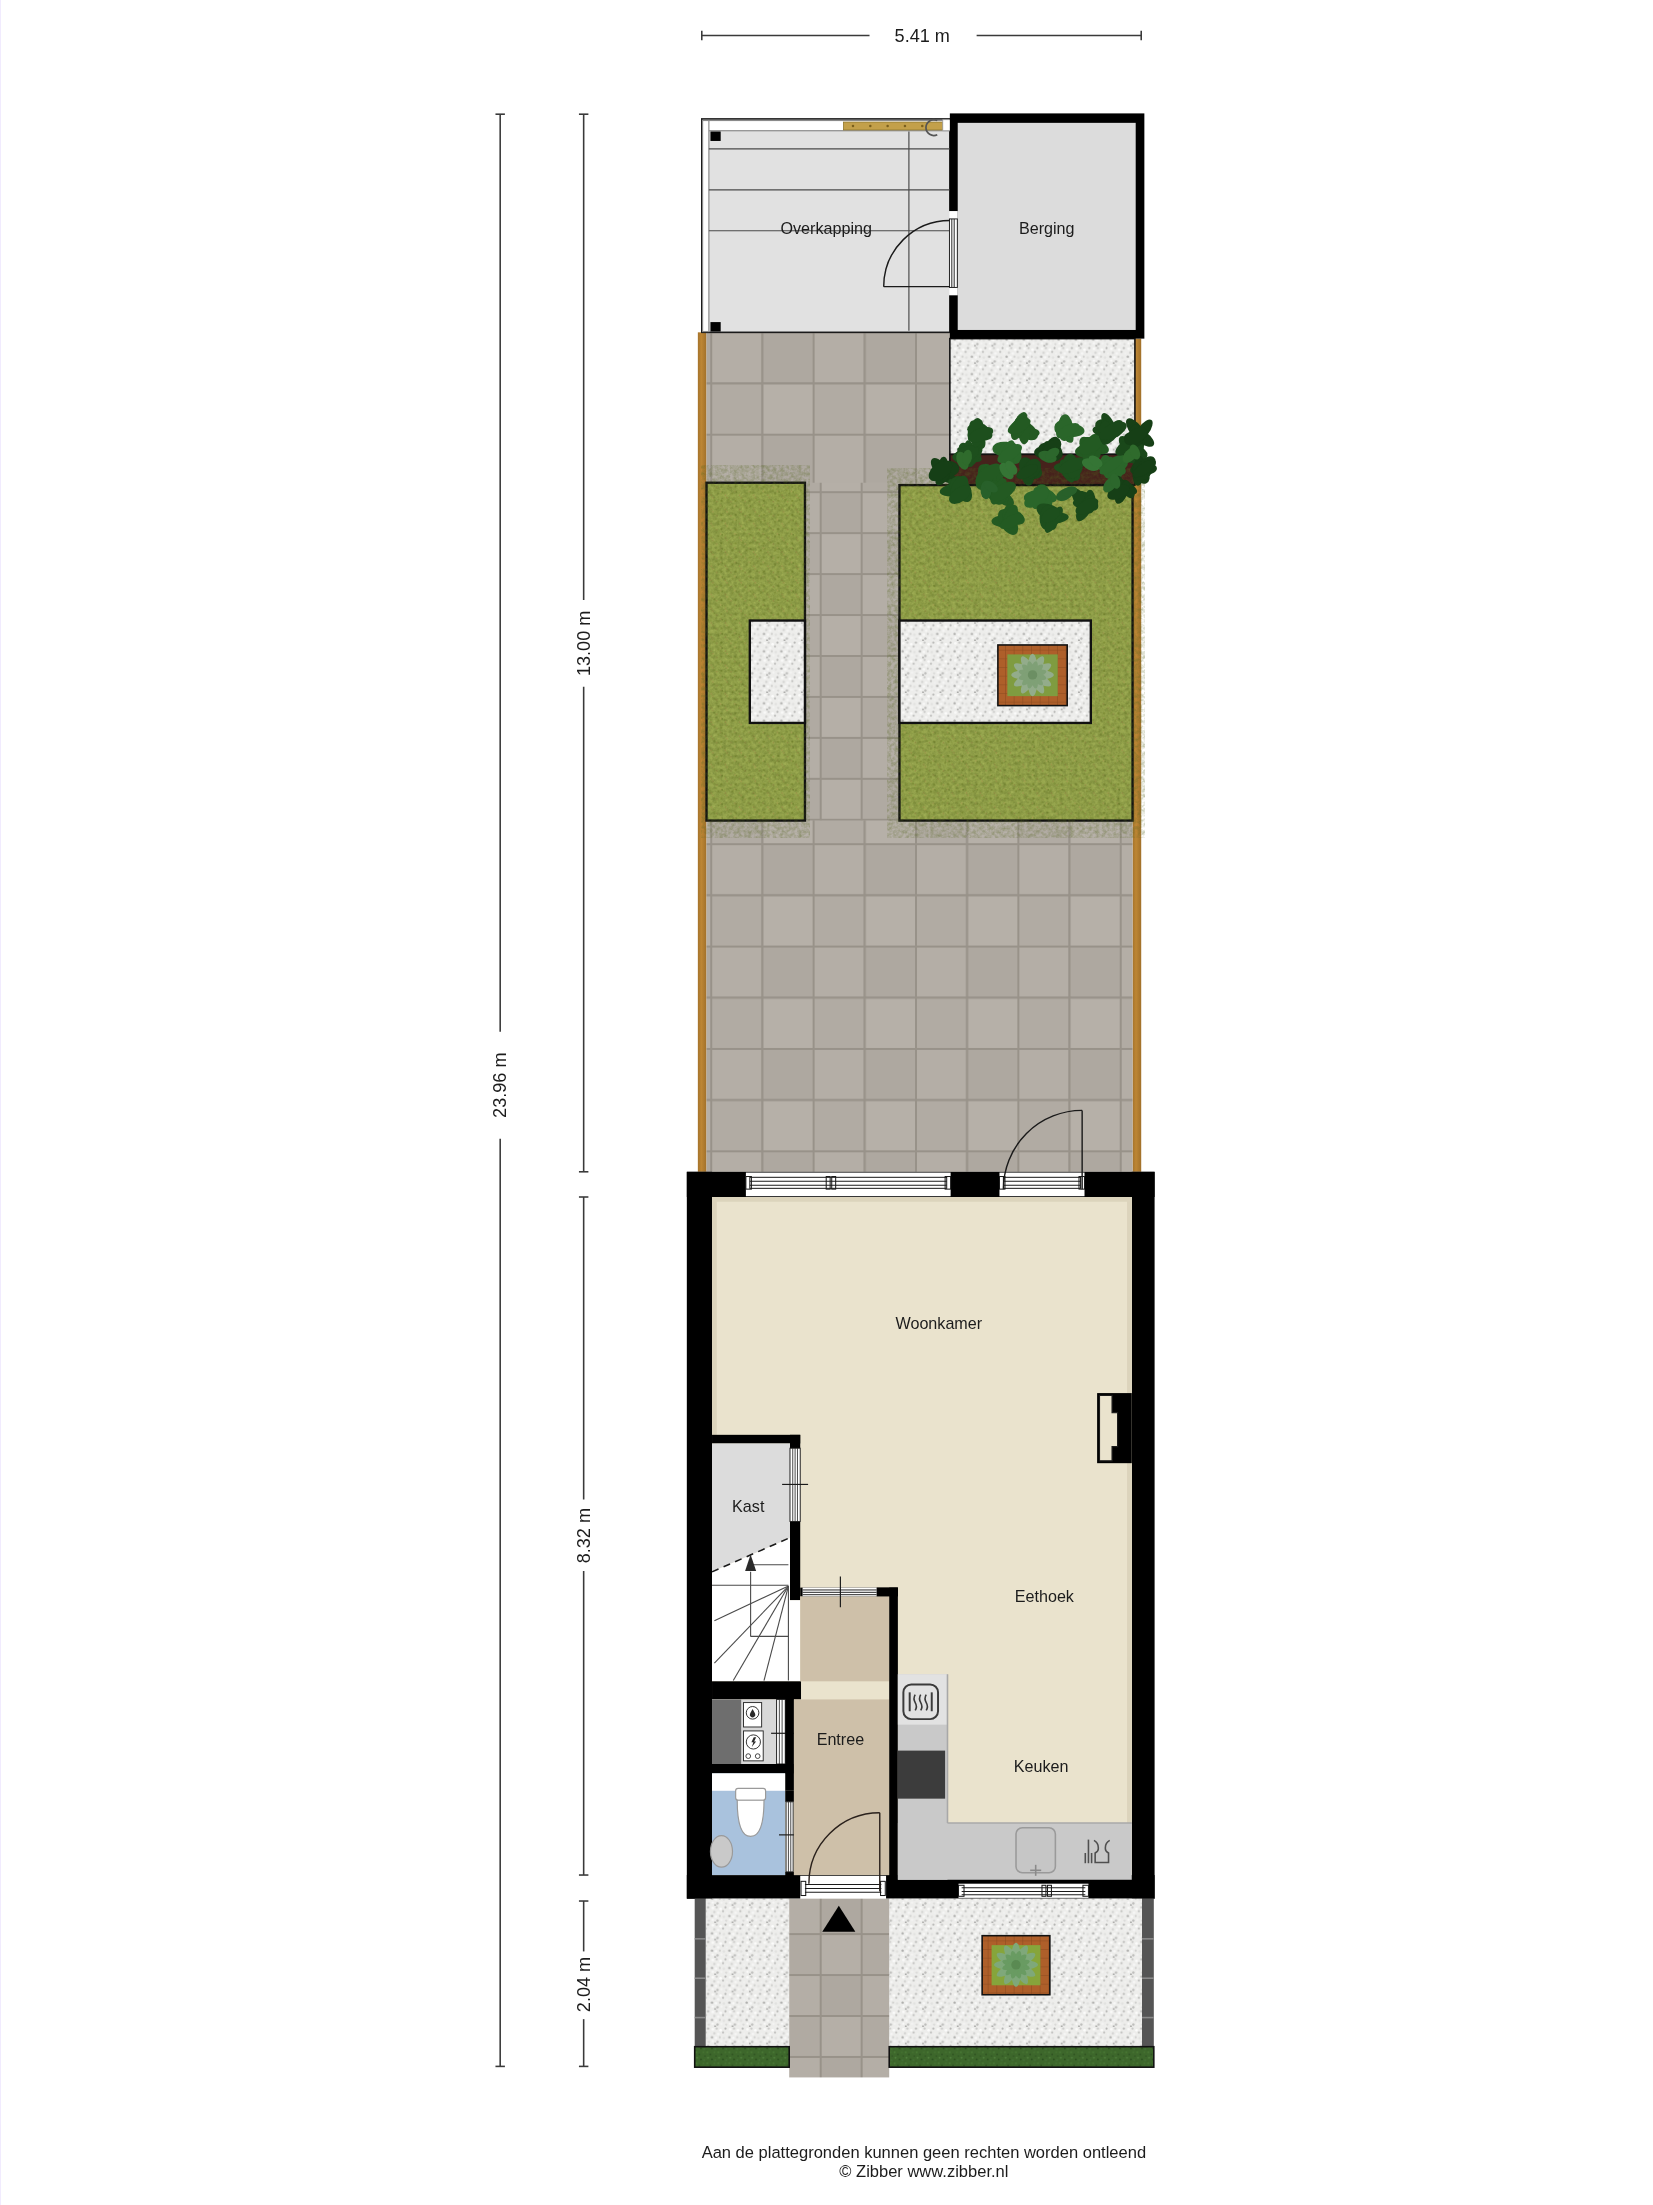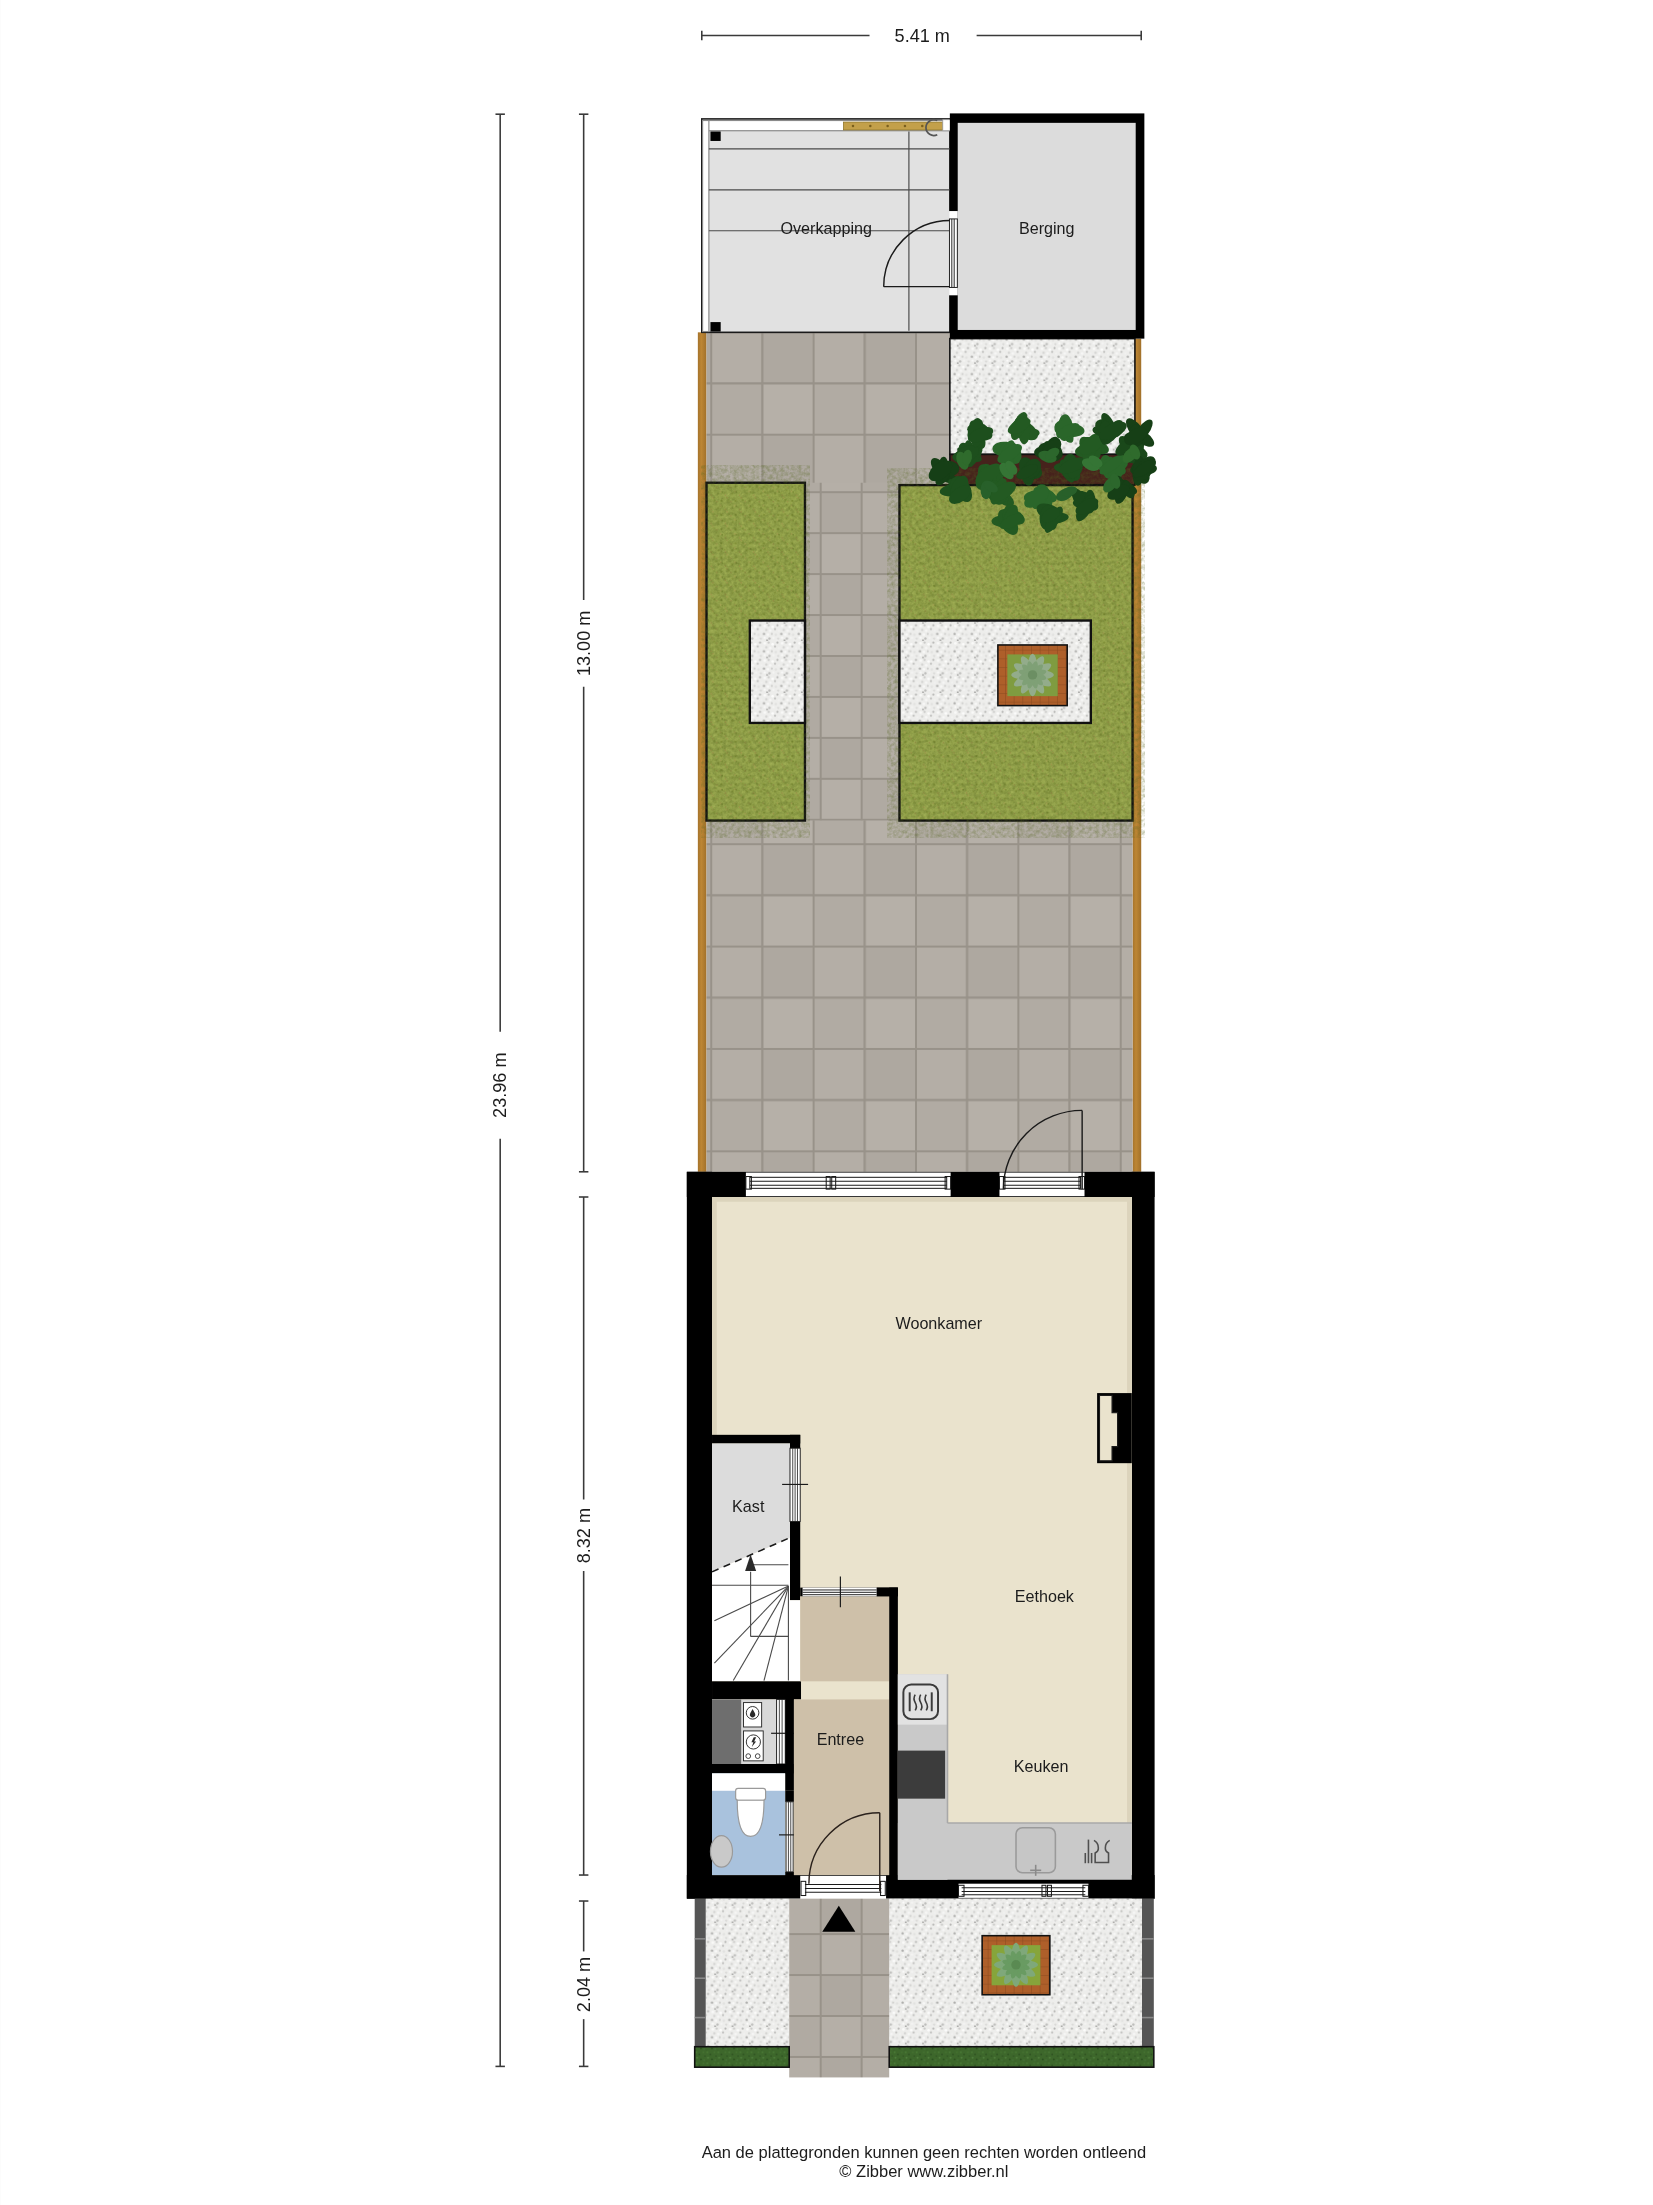--- a/index.html
+++ b/index.html
@@ -1,16 +1,16 @@
 <!DOCTYPE html>
 <html style="font-size:12.6px"><head>
 <meta charset="utf-8">
 <style>
   html,body{margin:0;padding:0;background:#ffffff;}
-  .page{position:relative;width:1654px;height:2205px;background:#e5e5e5;overflow:hidden;
+  .page{position:relative;width:1654px;height:2205px;background:#8b5cf6;overflow:hidden;
         font-family:"Liberation Sans", sans-serif;}
   svg{position:absolute;left:0;top:0;}
   text{font-family:"Liberation Sans", sans-serif;fill:#1c1c1c;}
 </style>
 </head>
 <body>
 <div class="page">
 <svg width="1654" height="2205" viewBox="0 0 2100 2800">
 <defs>
   <pattern id="t65" width="130" height="130" patternUnits="userSpaceOnUse" x="903" y="422">

